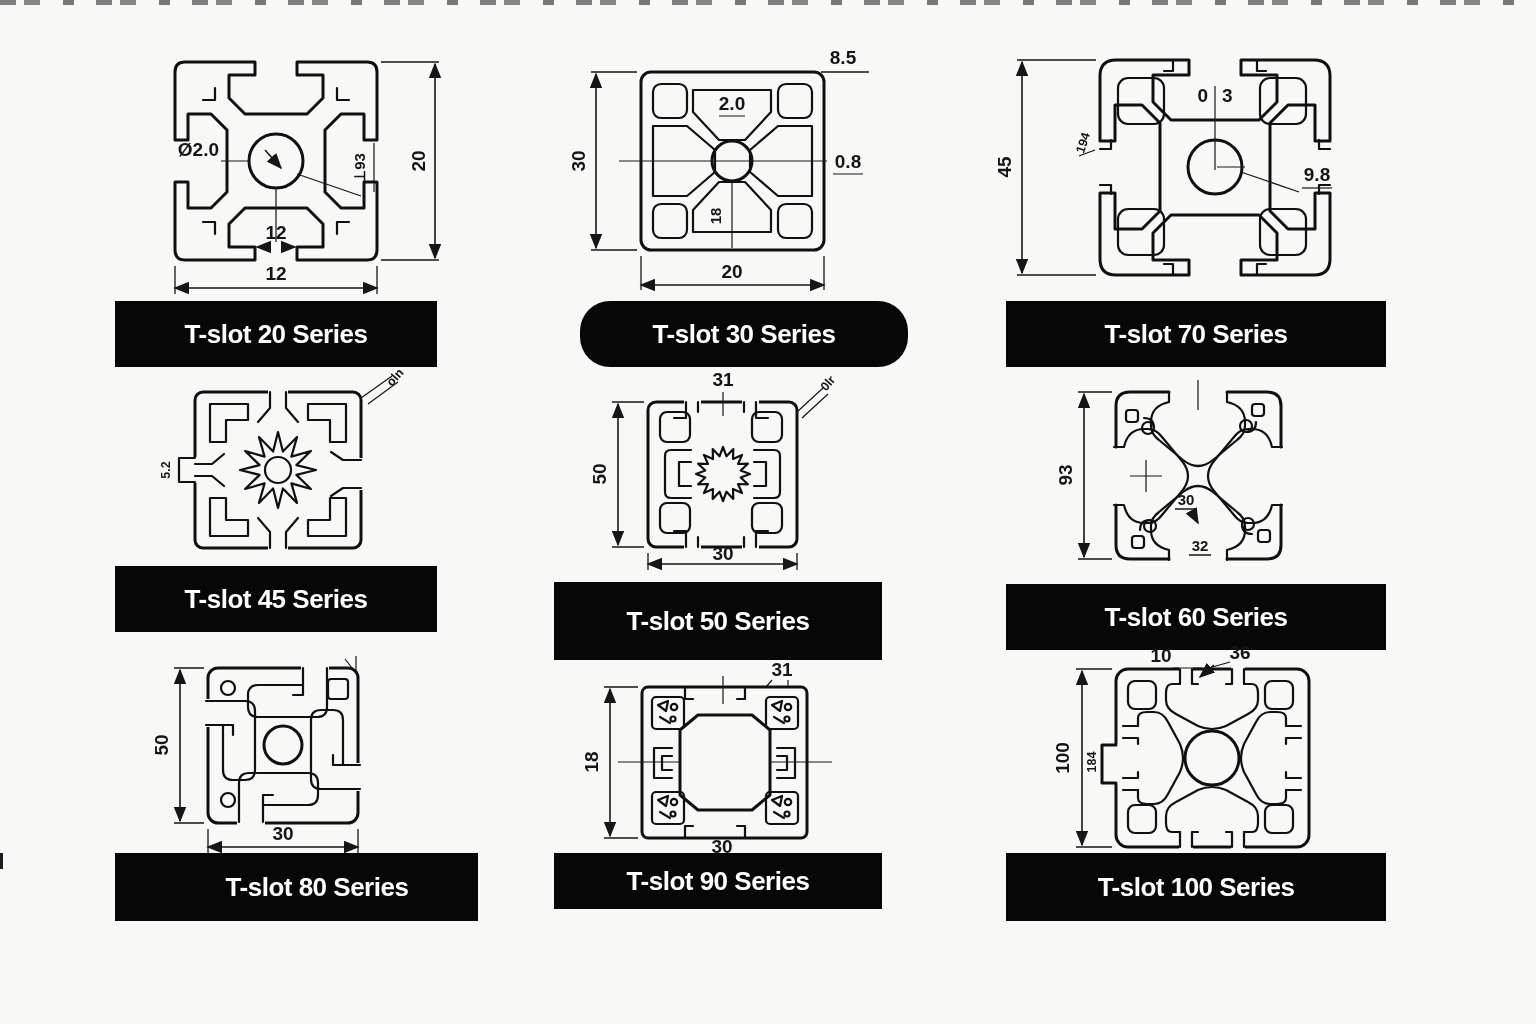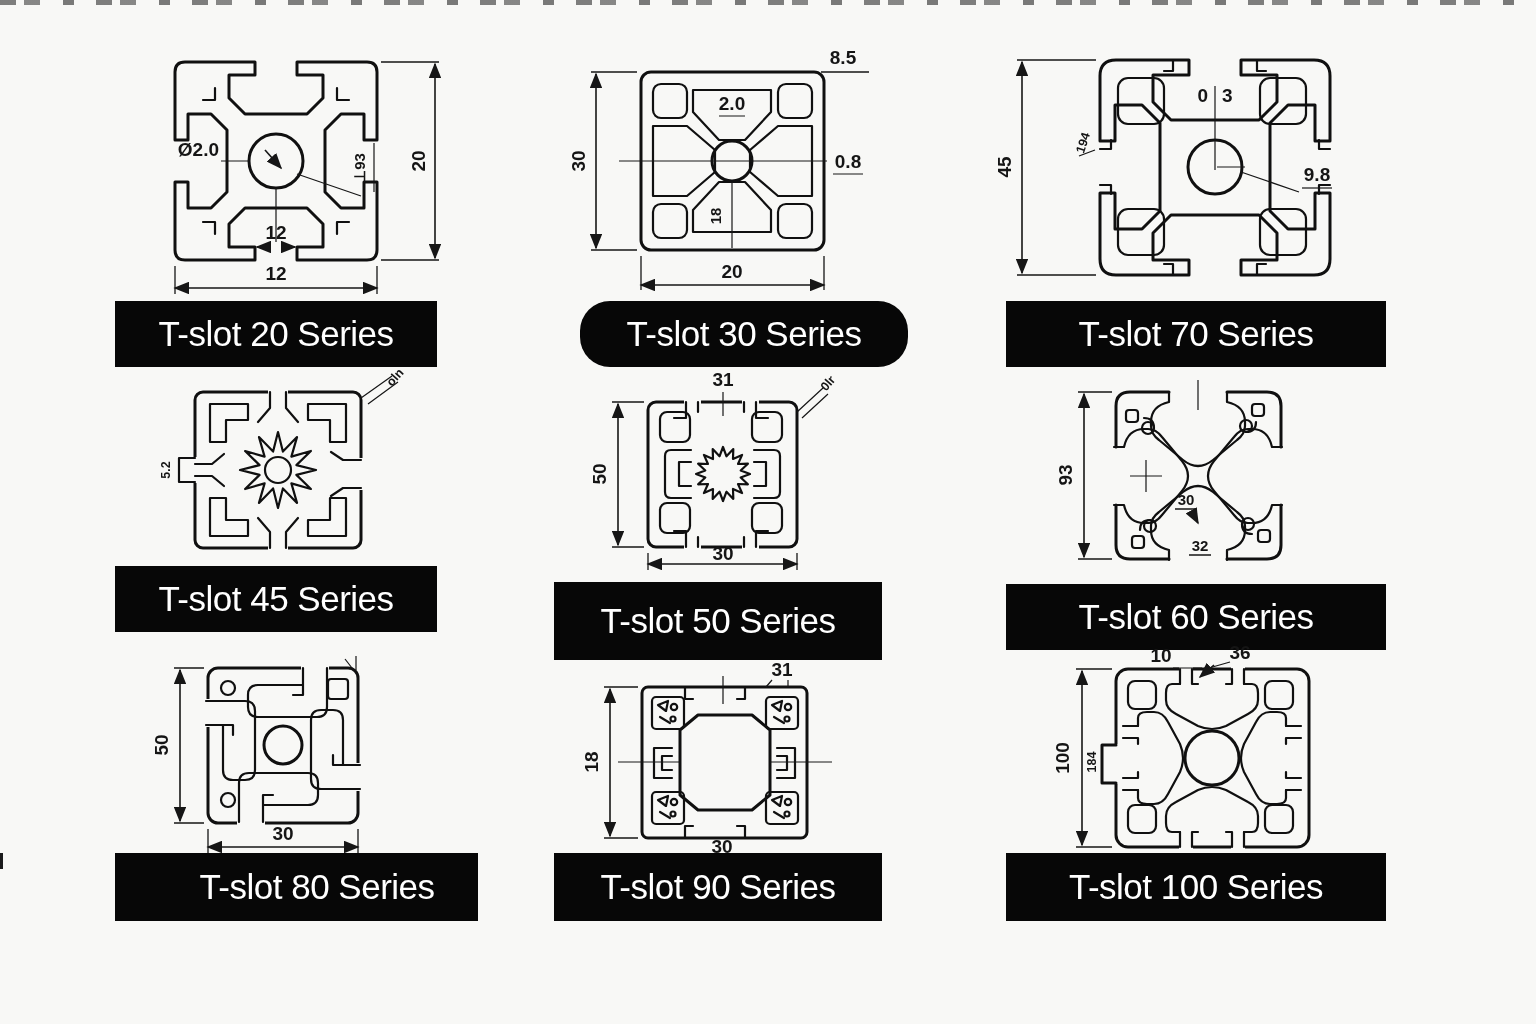--- a/index.html
+++ b/index.html
@@ -5,21 +5,21 @@
   html,body{margin:0;padding:0;background:#e8e8e6;}
   #stage{position:relative;width:1536px;height:1024px;background:#f8f8f6;overflow:hidden;
          font-family:"Liberation Sans",sans-serif;}
   .top-noise{position:absolute;left:0;top:0;width:100%;height:5px;opacity:.55;
     background:repeating-linear-gradient(90deg,#1a1a1a 0 16px,transparent 16px 24px,#2a2a2a 24px 40px,transparent 40px 63px,#111 63px 74px,transparent 74px 96px);}
   .edge-mark{position:absolute;left:0;top:853px;width:3px;height:16px;background:#1b1b1b;}
   .cell{position:absolute;}
   .cell svg{position:absolute;overflow:visible;}
   .bar{position:absolute;left:0;width:100%;background:#070707;color:#ffffff;
        display:flex;align-items:center;justify-content:center;}
-  .bar span{font-size:35px;font-weight:400;letter-spacing:-.5px;}
+  .bar span{font-size:26px;font-weight:700;letter-spacing:-.5px;}
   
   .p{fill:none;stroke:#101010;stroke-width:3px;stroke-linejoin:round;stroke-linecap:round;}
   .p2{fill:none;stroke:#101010;stroke-width:2.2px;stroke-linejoin:round;stroke-linecap:round;}
   .dim{fill:none;stroke:#161616;stroke-width:1.6px;}
   .ext{fill:none;stroke:#161616;stroke-width:1.3px;}
   .cl{fill:none;stroke:#161616;stroke-width:1.2px;}
   text{font-family:"Liberation Sans",sans-serif;font-weight:700;fill:#151515;}
   .t{font-size:19px;}
   .ts{font-size:15px;}
   .tm{font-size:12.5px;}
@@ -376,21 +376,21 @@
         <path class="cl" d="M58,102 H120 M210,102 H272 M163,16 V44 M212,20 L206,27 M228,20 V27"></path>
         <path class="ext" d="M78,27 H44 M78,178 H44"></path>
         <path class="dim" d="M50,29 V176" marker-start="url(#a8)" marker-end="url(#a8)"></path>
       </g>
       <g>
         <text class="t" x="222" y="16" text-anchor="middle">31</text>
         <text class="t" x="38" y="102" text-anchor="middle" transform="rotate(-90 38 102)">18</text>
         <text class="t" x="162" y="193" text-anchor="middle">30</text>
       </g>
     </svg>
-    <div class="bar" style="top:208px;height:68px;">
+    <div class="bar" style="top:208px;height:56px;">
       <span>T-slot 90 Series</span>
     </div>
   </div>
 
   <div class="cell" style="left:1006px;top:645px;width:380px;height:276px;">
     <svg style="left:34px;top:3px;" width="352" height="212" viewBox="0 0 352 212">
       <defs>
           <marker id="a9" viewBox="0 0 10 8" refX="9" refY="4" markerWidth="10" markerHeight="8" orient="auto-start-reverse">
             <path d="M0,0L10,4L0,8z" fill="#161616"></path>
           </marker>

